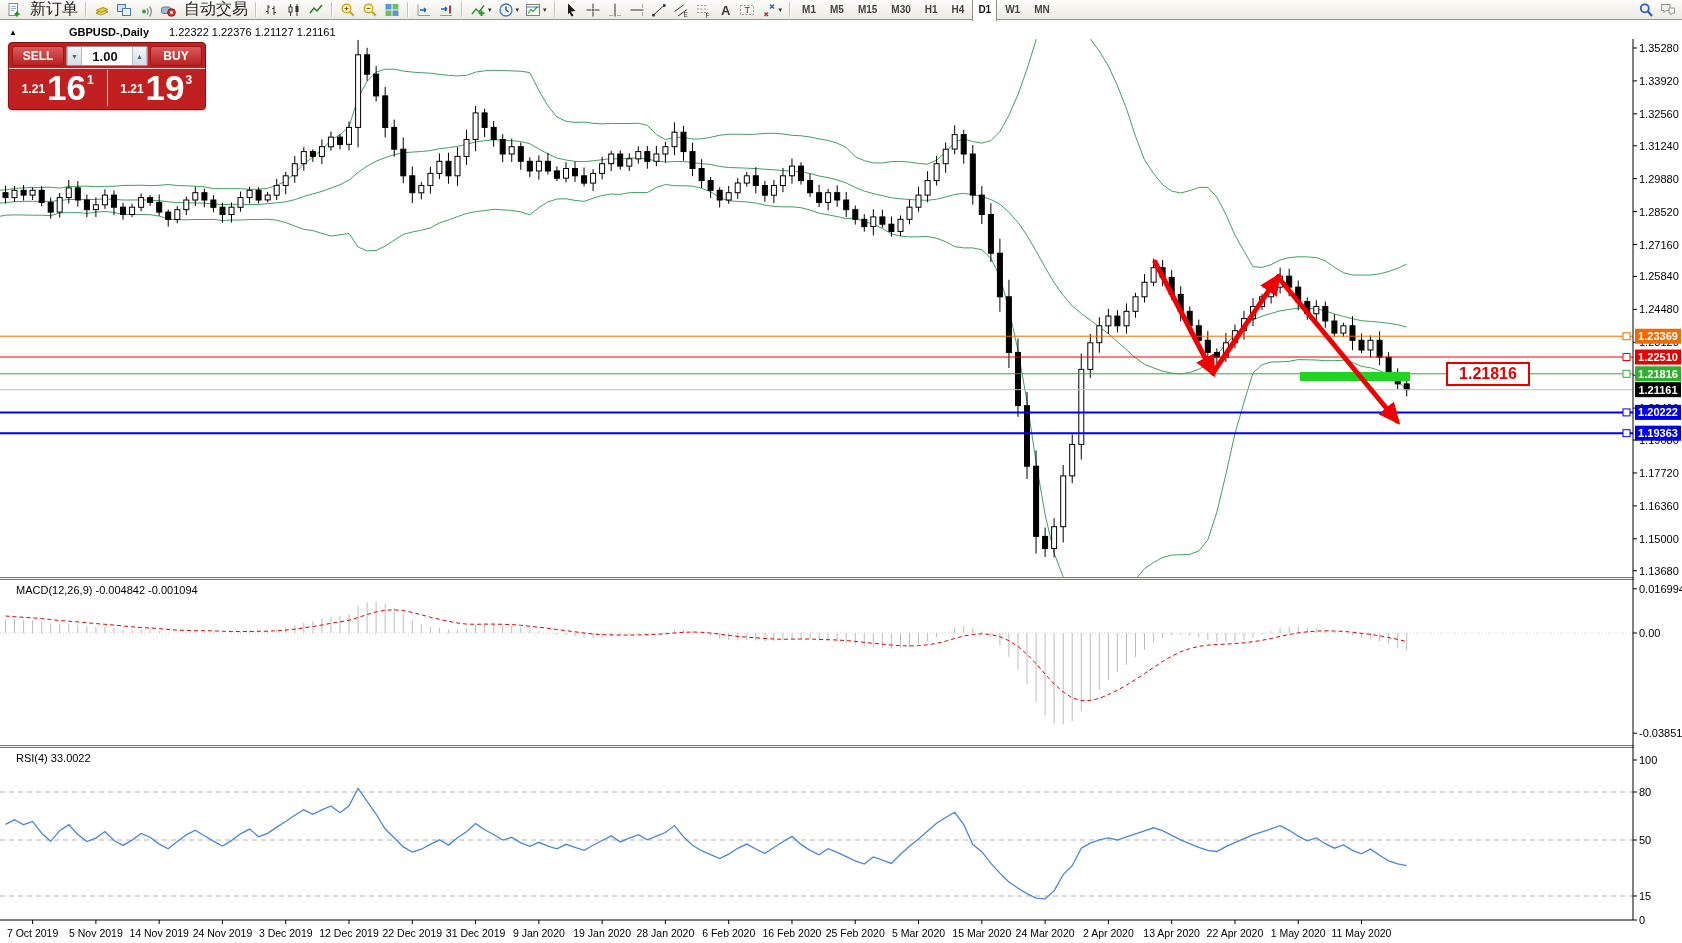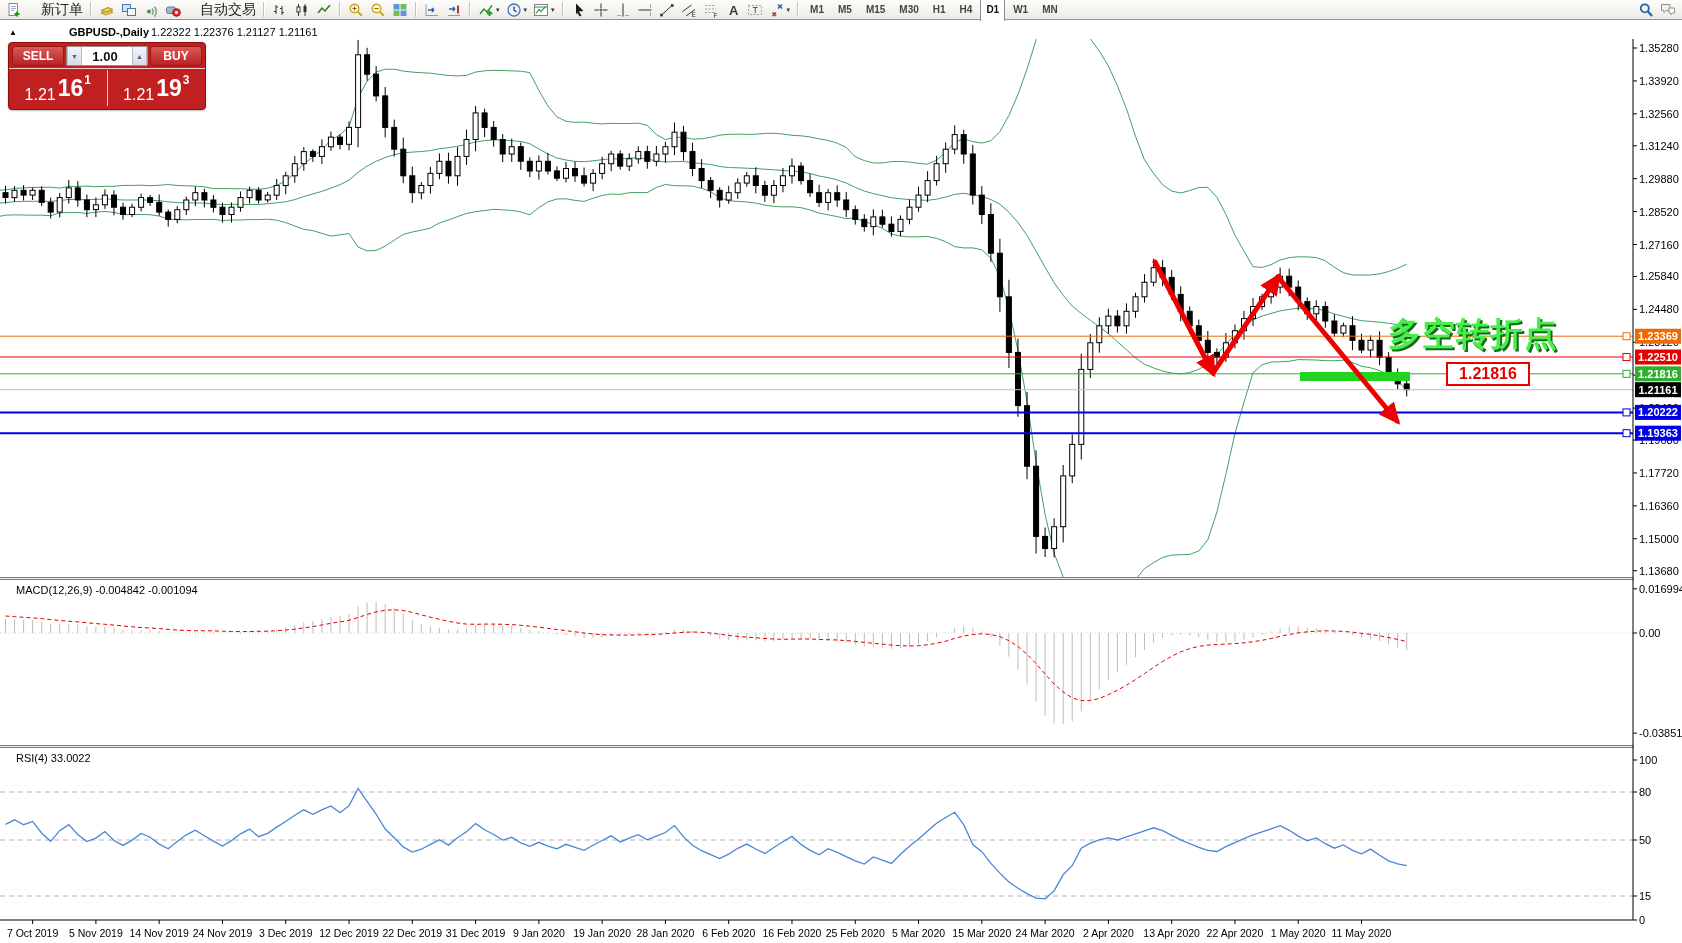--- a/index.html
+++ b/index.html
@@ -4,52 +4,52 @@
 <style>
   html,body{margin:0;padding:0;background:#fff;width:1682px;height:943px;overflow:hidden;
     font-family:"Liberation Sans",sans-serif;}
   
   #toolbar{position:absolute;left:0;top:0;width:1682px;height:20px;
     background:linear-gradient(#fdfdfb,#eceae3);border-bottom:1px solid #98948a;
     display:flex;align-items:center;padding:0 3px;box-sizing:border-box;white-space:nowrap;}
   .tb-item{height:18px;display:inline-flex;align-items:center;padding:0 3px;border-radius:2px;
     font-size:11px;color:#222;cursor:default;}
   .tb-item svg{display:block;}
-  .tb-label{margin-left:19px;font-size:14px;color:#222;}
+  .tb-label{margin-left:8px;font-size:16px;color:#222;}
   .tb-caret{margin-left:2px;font-size:7px;color:#333;}
   .tb-sep{width:1px;height:15px;background:#c6c2b6;border-right:1px solid #fff;margin:0 4px;}
   .tf{height:16px;line-height:16px;padding:8px 5px;font-size:10px;font-weight:bold;color:#444;
     border:1px solid transparent;border-radius:2px;margin:0 1px;}
   .tf.active{background:#fff;border:1px solid #8d8d8d;color:#111;}
   .tb-spacer{flex:1;}
   
   #chart{position:absolute;left:0;top:21px;width:1682px;height:922px;background:#fff;}
   #plot{position:absolute;left:0;top:0;}
   #plot text{font-family:"Liberation Sans",sans-serif;}
   .hdr{position:absolute;left:9px;top:5px;font-size:11px;color:#000;z-index:5;}
   .hdr-arrow{font-size:8px;margin-right:5px;vertical-align:1px;}
   .hdr-sym{font-weight:bold;margin-left:47px;}
-  .hdr-ohlc{margin-left:2px;}
+  .hdr-ohlc{margin-left:20px;}
   
   .oct{position:absolute;left:8px;top:21px;width:196px;background:#c02020;
     border:1px solid #8c1010;border-radius:4px;z-index:6;box-shadow:0 1px 2px rgba(0,0,0,.25);}
   .oct-top{display:flex;gap:2px;padding:3px 3px 2px;border-bottom:1px solid rgba(255,255,255,.8);}
   .oct-btn{width:52px;height:20px;font-weight:bold;font-size:12px;color:#fff;
     background:linear-gradient(#da5a5a,#b92222);border:1px solid #9c1616;border-radius:3px;
     font-family:"Liberation Sans",sans-serif;}
   .oct-vol{flex:1;display:flex;background:#fff;border:1px solid #9a8c8c;border-radius:2px;overflow:hidden;height:20px;box-sizing:border-box;}
   .oct-spin{width:15px;background:linear-gradient(#f2f4f8,#d7dce8);border:none;border-left:1px solid #b6bccc;border-right:1px solid #b6bccc;
     color:#51628c;font-size:7px;padding:0;}
   .oct-in{flex:1;border:none;outline:none;text-align:center;font:bold 13px "Liberation Sans",sans-serif;
     width:30px;padding:0 4px 0 0;color:#111;}
   .oct-prices{display:flex;padding:1px 0 3px;}
   .oct-price{flex:1;display:flex;justify-content:center;align-items:stretch;color:#fff;}
   .oct-price+.oct-price{border-left:1px solid rgba(255,255,255,.75);}
-  .px-small{font-size:16px;font-weight:normal;align-self:flex-end;margin:0 2px 2px 0;}
-  .px-big{font-size:23px;font-weight:bold;line-height:36px;}
+  .px-small{font-size:12px;font-weight:bold;align-self:flex-end;margin:0 2px 10px 0;}
+  .px-big{font-size:35px;font-weight:bold;line-height:36px;}
   .px-sup{font-size:12px;font-weight:bold;align-self:flex-start;margin:3px 0 0 1px;}
   
   .ind-label{position:absolute;left:16px;font-size:11px;color:#000;z-index:4;}
   #macd-label{top:563px;}
   #rsi-label{top:731px;}
   
   .cn-note{position:absolute;left:1388px;top:291px;font-size:33px;font-weight:bold;
     letter-spacing:1px;color:#49ef49;text-shadow:2px 2px 0 #14691c;white-space:nowrap;z-index:4;}
   .price-tag{position:absolute;left:1446px;top:341px;width:80px;height:20px;
     border:2px solid #e80000;background:#fff;color:#e80000;font-size:16px;font-weight:bold;
@@ -1000,15 +1000,14 @@
         <span class="px-small">1.21</span>
           <span class="px-big">19</span>
           <span class="px-sup">3</span>
       </div>
     </div>
   </div>
 
   <div class="ind-label" id="macd-label">MACD(12,26,9) -0.004842 -0.001094</div>
   <div class="ind-label" id="rsi-label">RSI(4) 33.0022</div>
 
-  <div class="cn-note">多空转折点</div>
   <div class="price-tag">1.21816</div>
 </div>
 
 </body></html>

